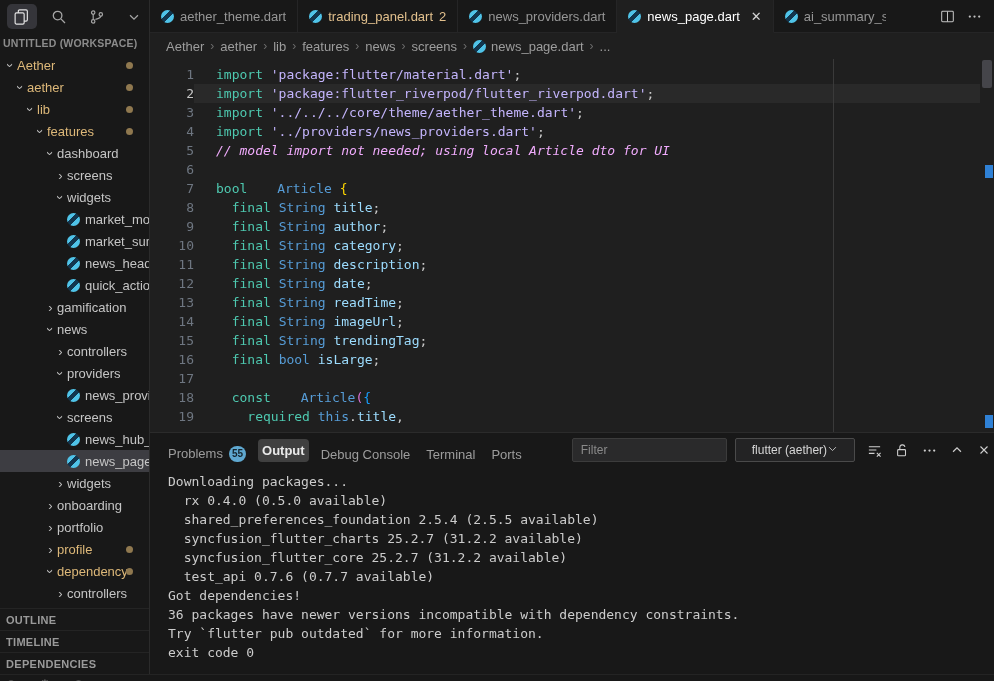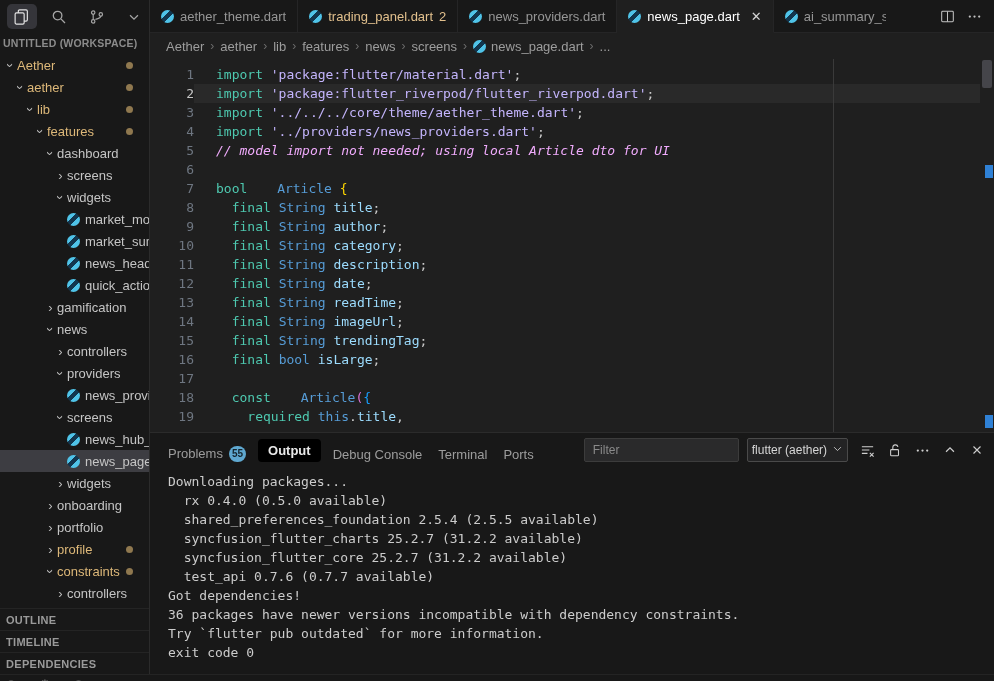--- a/index.html
+++ b/index.html
@@ -71,25 +71,25 @@
   .c-b3 { color:#179fff; }
   .ruler { position:absolute; left:683px; top:0; bottom:0; width:1px; background:#3a3a3a; }
   .scrollbar { position:absolute; right:0; top:0; bottom:0; width:14px; }
   .scroll-thumb { position:absolute; top:1px; left:2px; right:2px; height:28px; background:#45454a; border-radius:2px; }
   .scroll-mark { position:absolute; right:1px; width:8px; height:13px; background:#2f81d6; }
 
   
   .panel { flex:none; height:242px; background:#181818; display:flex; flex-direction:column; border-top:1px solid #2b2b2b; }
   .panel-header { height:34px; flex:none; display:flex; align-items:center; padding:0 10px 0 18px; }
   .ptab { display:flex; align-items:center; gap:6px; color:#9d9d9d; margin-right:16px; cursor:pointer; white-space:nowrap; }
-  .ptab.active { background:#000000; color:#e9e9e9; font-weight:bold; padding:4px 10px; border-radius:4px; margin-left:-4px; margin-right:12px; }
+  .ptab.active { background:#404040; color:#e9e9e9; font-weight:bold; padding:4px 4px; border-radius:4px; margin-left:-4px; margin-right:12px; }
   .pbadge { background:#5fa8d0; color:#15262f; font-size:10px; font-weight:bold; min-width:16px; height:16px; border-radius:9px; display:flex; align-items:center; justify-content:center; padding:0 3px; }
   .filter-input { margin-left:34px; width:155px; height:24px; background:#2a2a2b; border:1px solid #3c3c3c; border-radius:2px; color:#cccccc; font-size:12px; padding:0 8px; font-family:"Liberation Sans",sans-serif; }
   .filter-input::placeholder { color:#8a8a8a; }
-  .panel-dropdown { margin-left:8px; width:152px; height:24px; background:#232324; border:1px solid #4a4a4a; border-radius:2px; display:flex; align-items:center; justify-content:space-between; padding:0 4px; color:#d6d6d6; font-size:12px; cursor:pointer; white-space:nowrap; }
+  .panel-dropdown { margin-left:8px; width:152px; height:24px; background:#232324; border:1px solid #4a4a4a; border-radius:2px; display:flex; align-items:center; justify-content:space-between; padding:0 16px; color:#d6d6d6; font-size:12px; cursor:pointer; white-space:nowrap; }
   .panel-actions { display:flex; align-items:center; gap:13px; margin-left:12px; color:#cfcfcf; }
   .panel-actions .picon { cursor:pointer; display:flex; align-items:center; font-size:13px; }
   .panel-output { flex:1; overflow:hidden; background:#181818; font-family:"DejaVu Sans Mono","Liberation Mono",monospace; font-size:13px; line-height:19px; padding:5px 0 0 18px; color:#cccccc; }
   .out-line { white-space:pre; height:19px; }
 
   
   .bottom-strip { height:7px; background:#181818; border-top:1px solid #242424; overflow:hidden; position:relative; }
   .bottom-strip .bs-icons { position:absolute; top:2px; left:6px; color:#5d5d5d; font-size:12px; letter-spacing:10px; }
 </style>
 </head>
@@ -260,21 +260,21 @@
           <span class="chev collapsed">
             <span>›</span>
           </span>
           <span class="tree-label">profile</span>
           <span class="dot-badge"></span>
         </div>
         <div class="tree-item modified" style="padding-left: 44px;">
           <span class="chev expanded">
             <span>›</span>
           </span>
-          <span class="tree-label">constraints</span>
+          <span class="tree-label">dependency</span>
           <span class="dot-badge"></span>
         </div>
         <div class="tree-item" style="padding-left: 54px;">
           <span class="chev collapsed">
             <span>›</span>
           </span>
           <span class="tree-label">controllers</span>
         </div>
       </div>
     <div class="sections">

